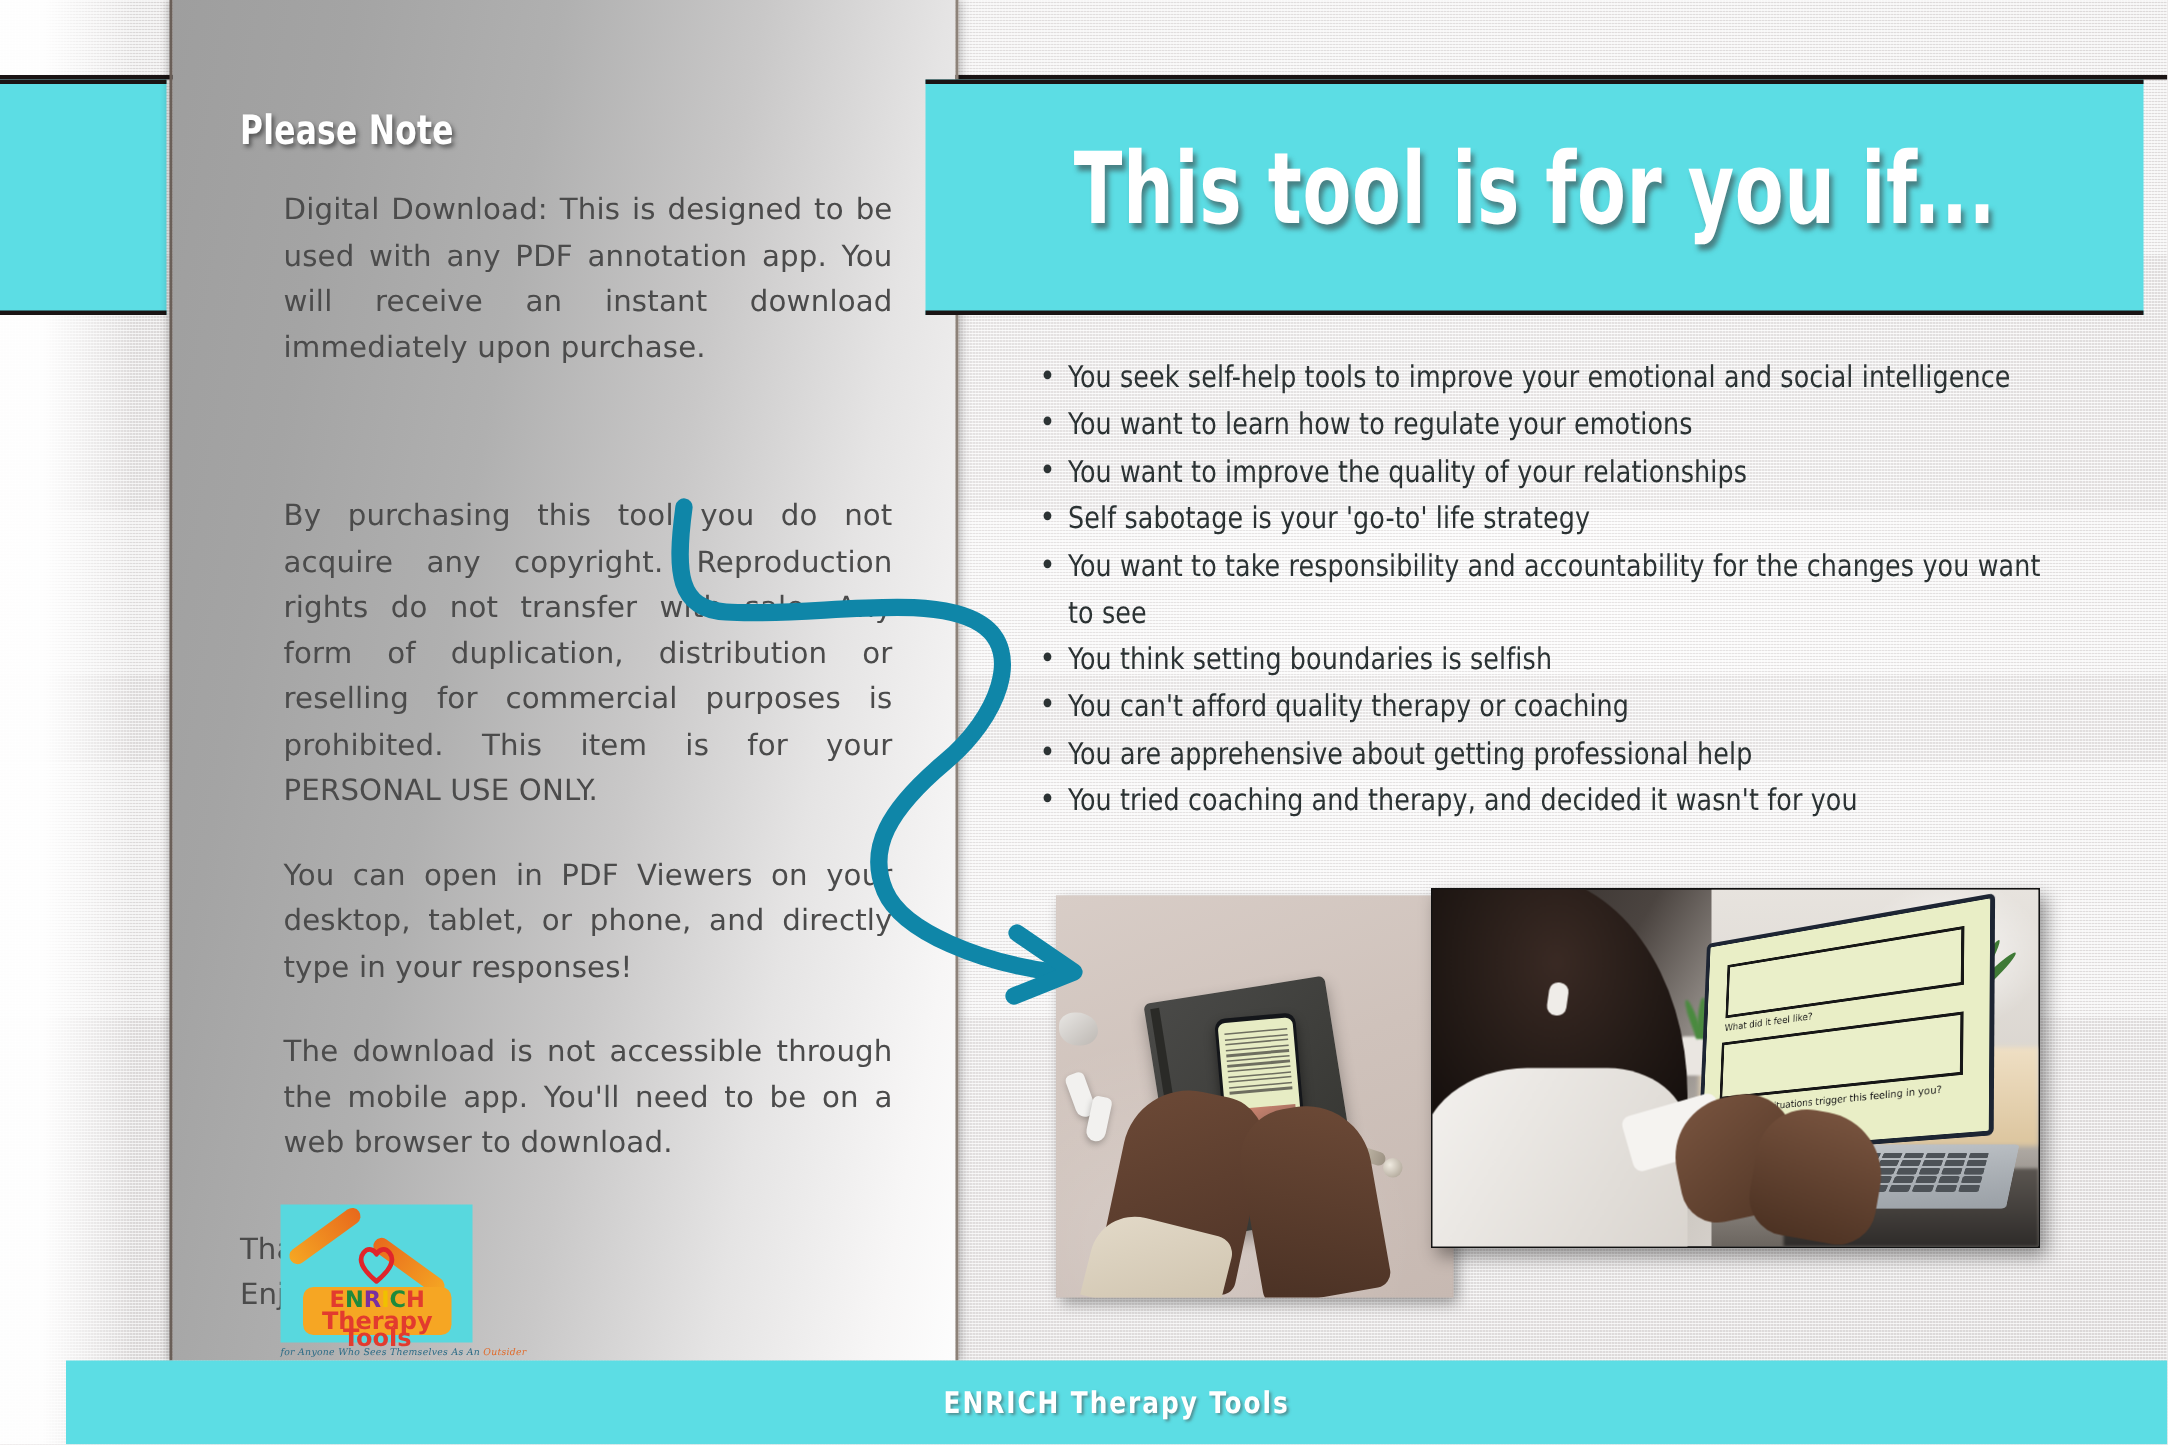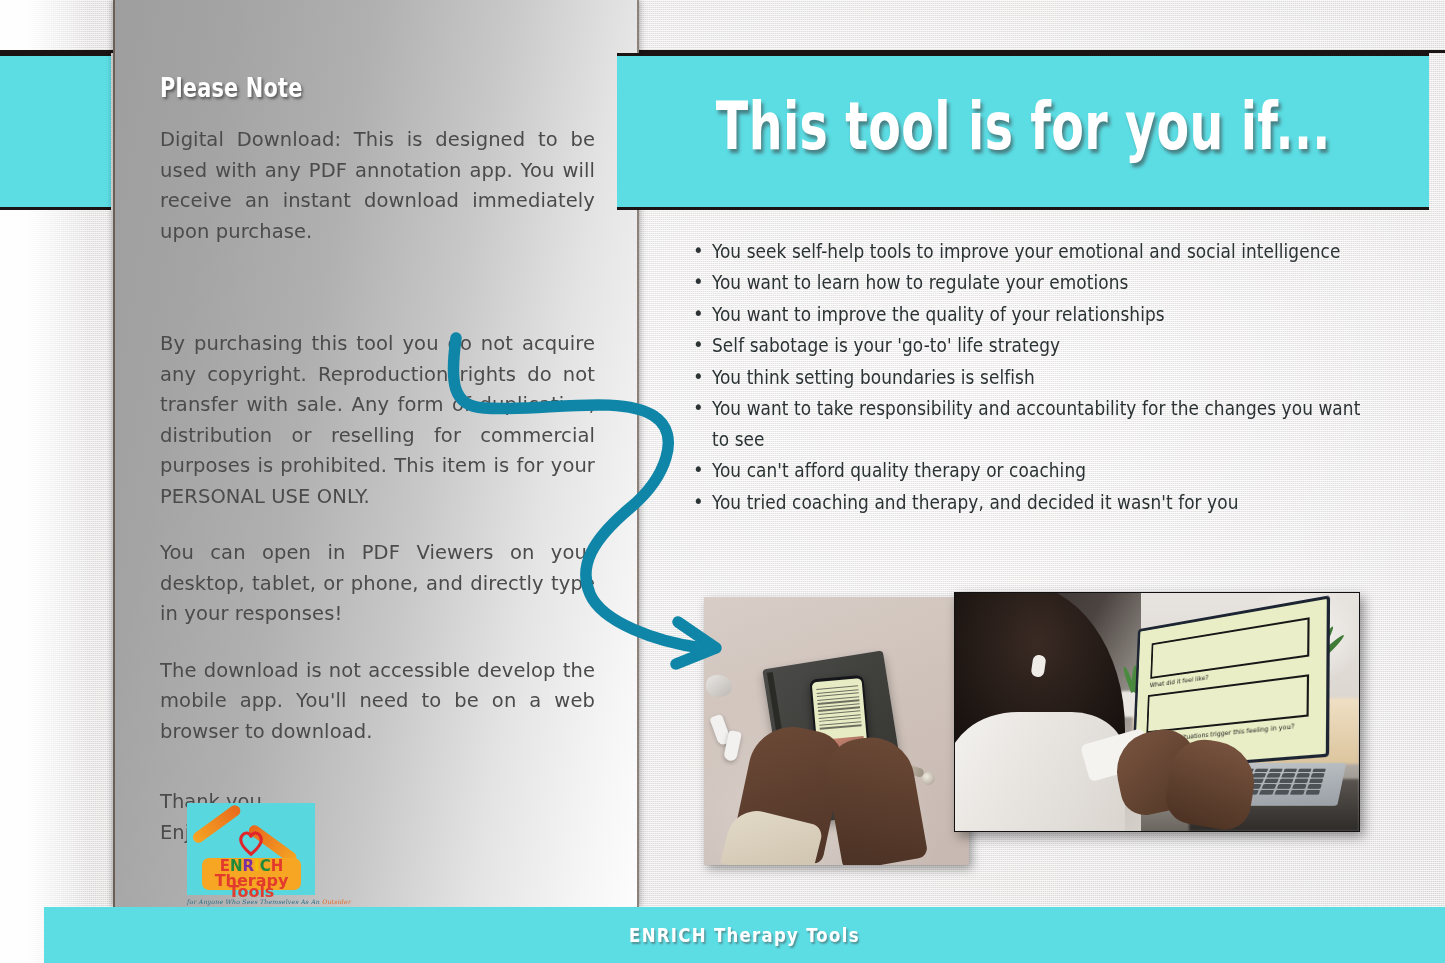--- a/index.html
+++ b/index.html
@@ -58,21 +58,21 @@
   .note-title {
     font-family:"DejaVu Sans Condensed","Liberation Sans Narrow","Liberation Sans", sans-serif;
     font-weight:bold; font-size:27px; color:#ffffff; letter-spacing:.2px;
     text-shadow:2px 2px 3px rgba(60,60,60,.75);
     transform:scaleX(.86); transform-origin:left center;
   }
   .note-p {
     font-family:"DejaVu Sans","Liberation Sans", sans-serif;
     font-size:19.5px; line-height:30.5px; color:#4b4b4b;
     text-align:justify; text-justify:inter-word;
-    margin-top:22px; letter-spacing:.1px;
+    margin-top:22px; letter-spacing:.1px;margin-left:29px;
   }
   .note-p.tight { margin-top:26px; }
   .note-p.gap-big { margin-top:82px; }
   .note-thanks {
     font-family:"DejaVu Sans","Liberation Sans", sans-serif;
     font-size:19.5px; line-height:30.5px; color:#4b4b4b; margin-top:40px;
   }
 
   
   .logo-wrap {
@@ -307,21 +307,21 @@
   <div class="note-panel">
     <div class="note-inner">
       <div class="note-title">Please Note</div>
 
       <p class="note-p">Digital Download: This is designed to be used with any PDF annotation app. You will receive an instant download immediately upon purchase.</p>
 
       <p class="note-p gap-big">By purchasing this tool you do not acquire any copyright. Reproduction rights do not transfer with sale. Any form of duplication, distribution or reselling for commercial purposes is prohibited. This item is for your PERSONAL USE ONLY.</p>
 
       <p class="note-p tight">You can open in PDF Viewers on your desktop, tablet, or phone, and directly type in your responses!</p>
 
-      <p class="note-p tight">The download is not accessible develop the mobile app. You'll need to be on a web browser to download.</p>
+      <p class="note-p tight">The download is not accessible through the mobile app. You'll need to be on a web browser to download.</p>
 
       <div class="note-thanks">
         <div>Thank you</div>
         <div>Enjoy...</div>
       </div>
     </div>
   </div>
 
   <div class="logo-wrap">
     <div class="logo-tile">
@@ -343,23 +343,24 @@
 
   <div class="band-right">
     <h1><span>This tool is for you if...</span></h1>
   </div>
 
   <ul class="bullets">
     <li><span>You seek self-help tools to improve your emotional and social intelligence</span></li>
     <li><span>You want to learn how to regulate your emotions</span></li>
     <li><span>You want to improve the quality of your relationships</span></li>
     <li><span>Self sabotage is your 'go-to' life strategy</span></li>
+    <li><span>You want to take responsibility and accountability for the changes you want to see</span></li>
     <li><span>You think setting boundaries is selfish</span></li>
-    <li><span>You want to take responsibility and accountability for the changes you want to see</span></li>
     <li><span>You can't afford quality therapy or coaching</span></li>
+    <li><span>You are apprehensive about getting professional help</span></li>
     <li><span>You tried coaching and therapy, and decided it wasn't for you</span></li>
   </ul>
 
   <div class="photo-phone">
     <div class="ph-desk"></div>
     <div class="ph-rock"></div>
     <div class="ph-buds">
         <b></b>
         <i></i>
       </div>

